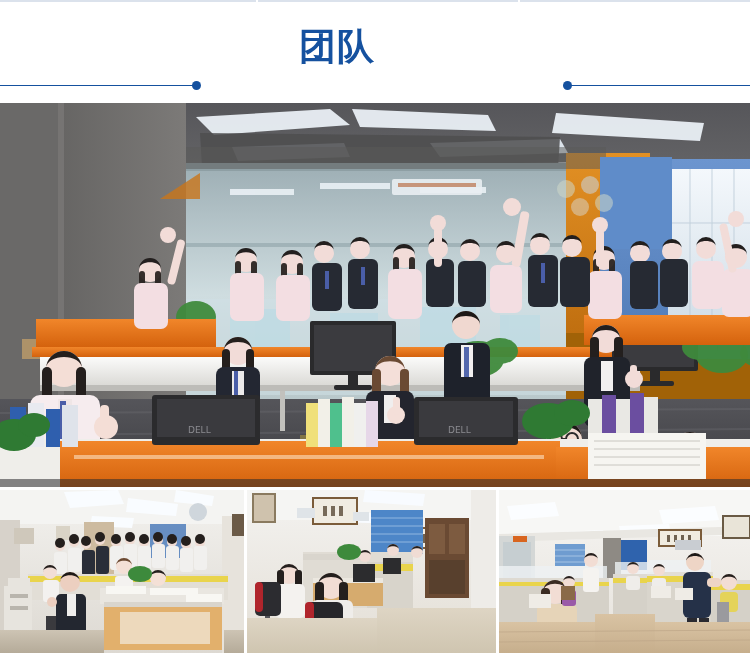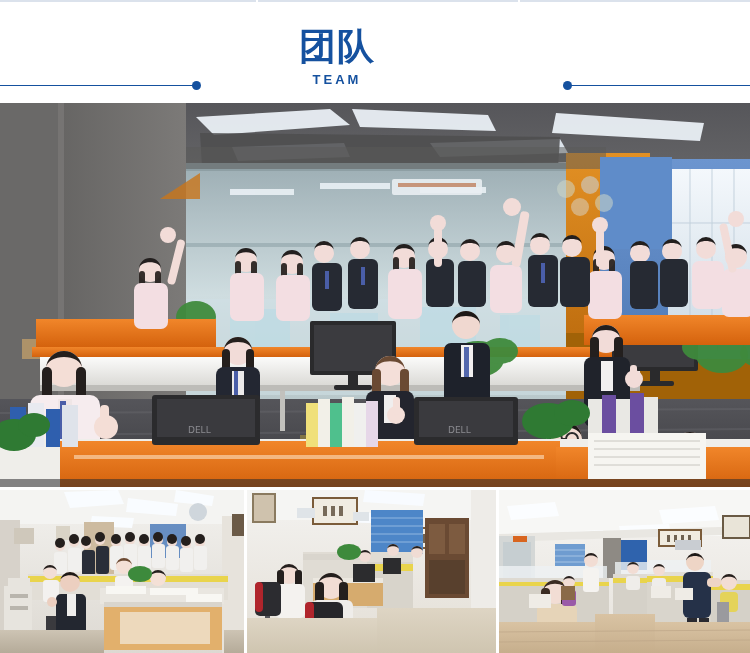--- a/index.html
+++ b/index.html
@@ -122,21 +122,20 @@
 
   <div class="header">
 
     <div class="top-hairline">
       <span class="seg-gap g1"></span>
       <span class="seg-gap g2"></span>
     </div>
 
     <div class="title-block">
       <h1 class="title-cn">团队</h1>
-      <div class="title-en">TEAM</div>
     </div>
 
     <div class="rule rule-left"></div>
     <div class="rule-dot dot-left"></div>
     <div class="rule rule-right"></div>
     <div class="rule-dot dot-right"></div>
   </div>
 
   <div class="hero">
     <svg class="photo-svg" width="750" height="384" viewBox="0 0 750 384" preserveAspectRatio="none" aria-hidden="true">

